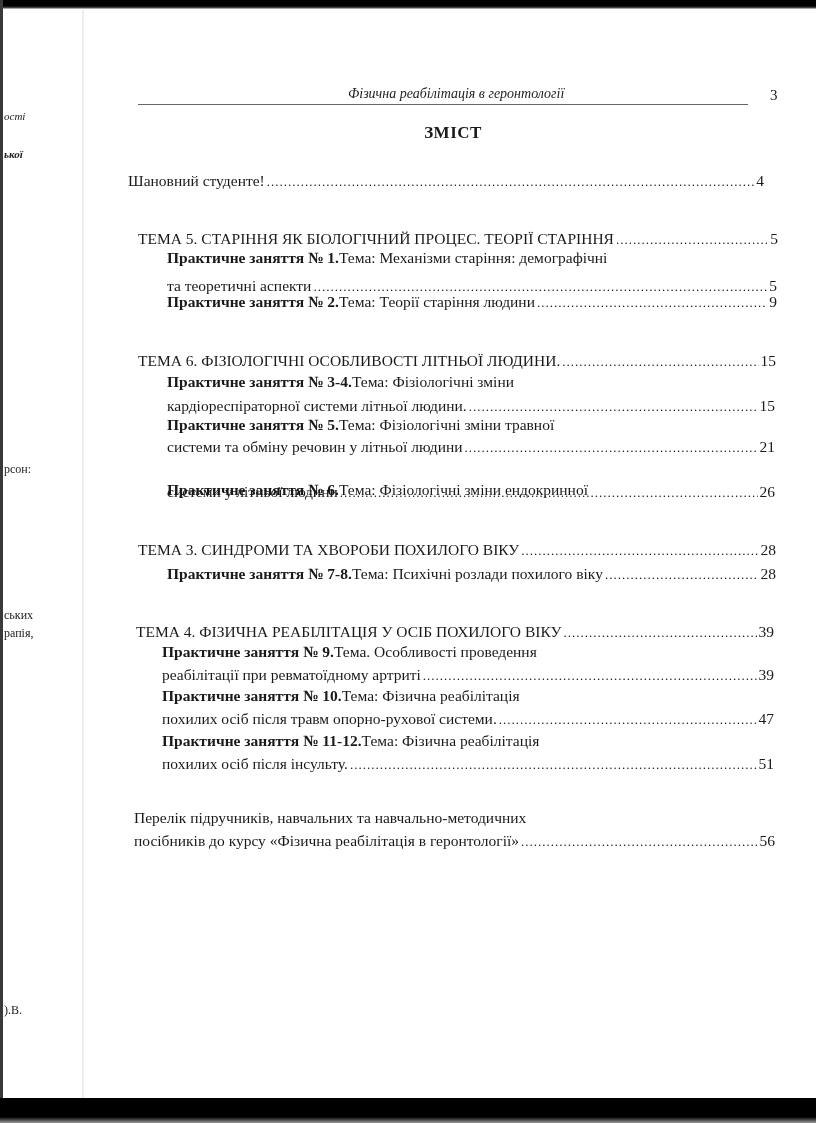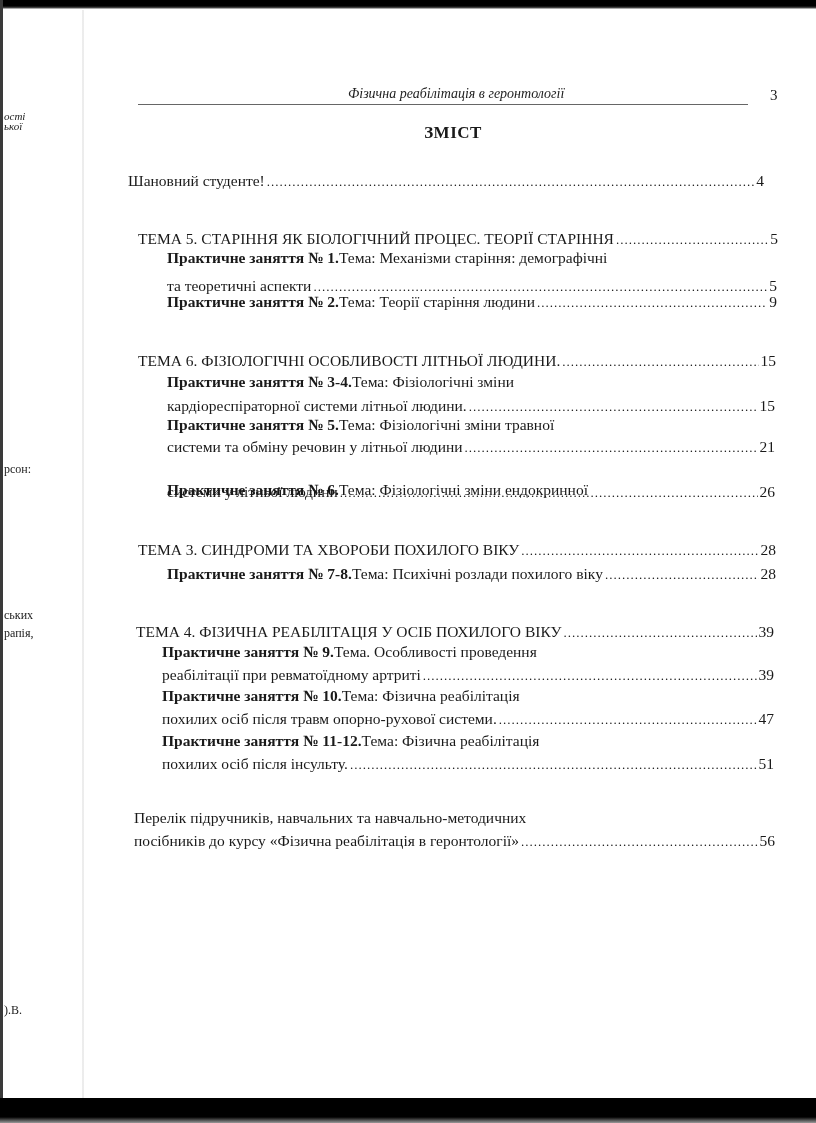--- a/index.html
+++ b/index.html
@@ -74,21 +74,21 @@
   </style>
 </head>
 <body>
 
 <div class="top-edge"></div>
 <div class="left-shadow"></div>
 <div class="gutter-line"></div>
 
 <div class="prev-page">
   <span class="it" style="top:110px;">ості</span>
-  <span class="it" style="top:120px;">ької</span>
+  <span class="it" style="top:148px;font-weight:bold;">ької</span>
   <span style="top:462px;">рсон:</span>
   <span style="top:608px;">ських</span>
   <span style="top:626px;">рапія,</span>
   <span style="top:1003px;">).В.</span>
 </div>
 
 <div class="running-header">
   <span class="running-title">Фізична реабілітація в геронтології</span>
   <span class="page-num">3</span>
   <div class="header-rule"></div>

